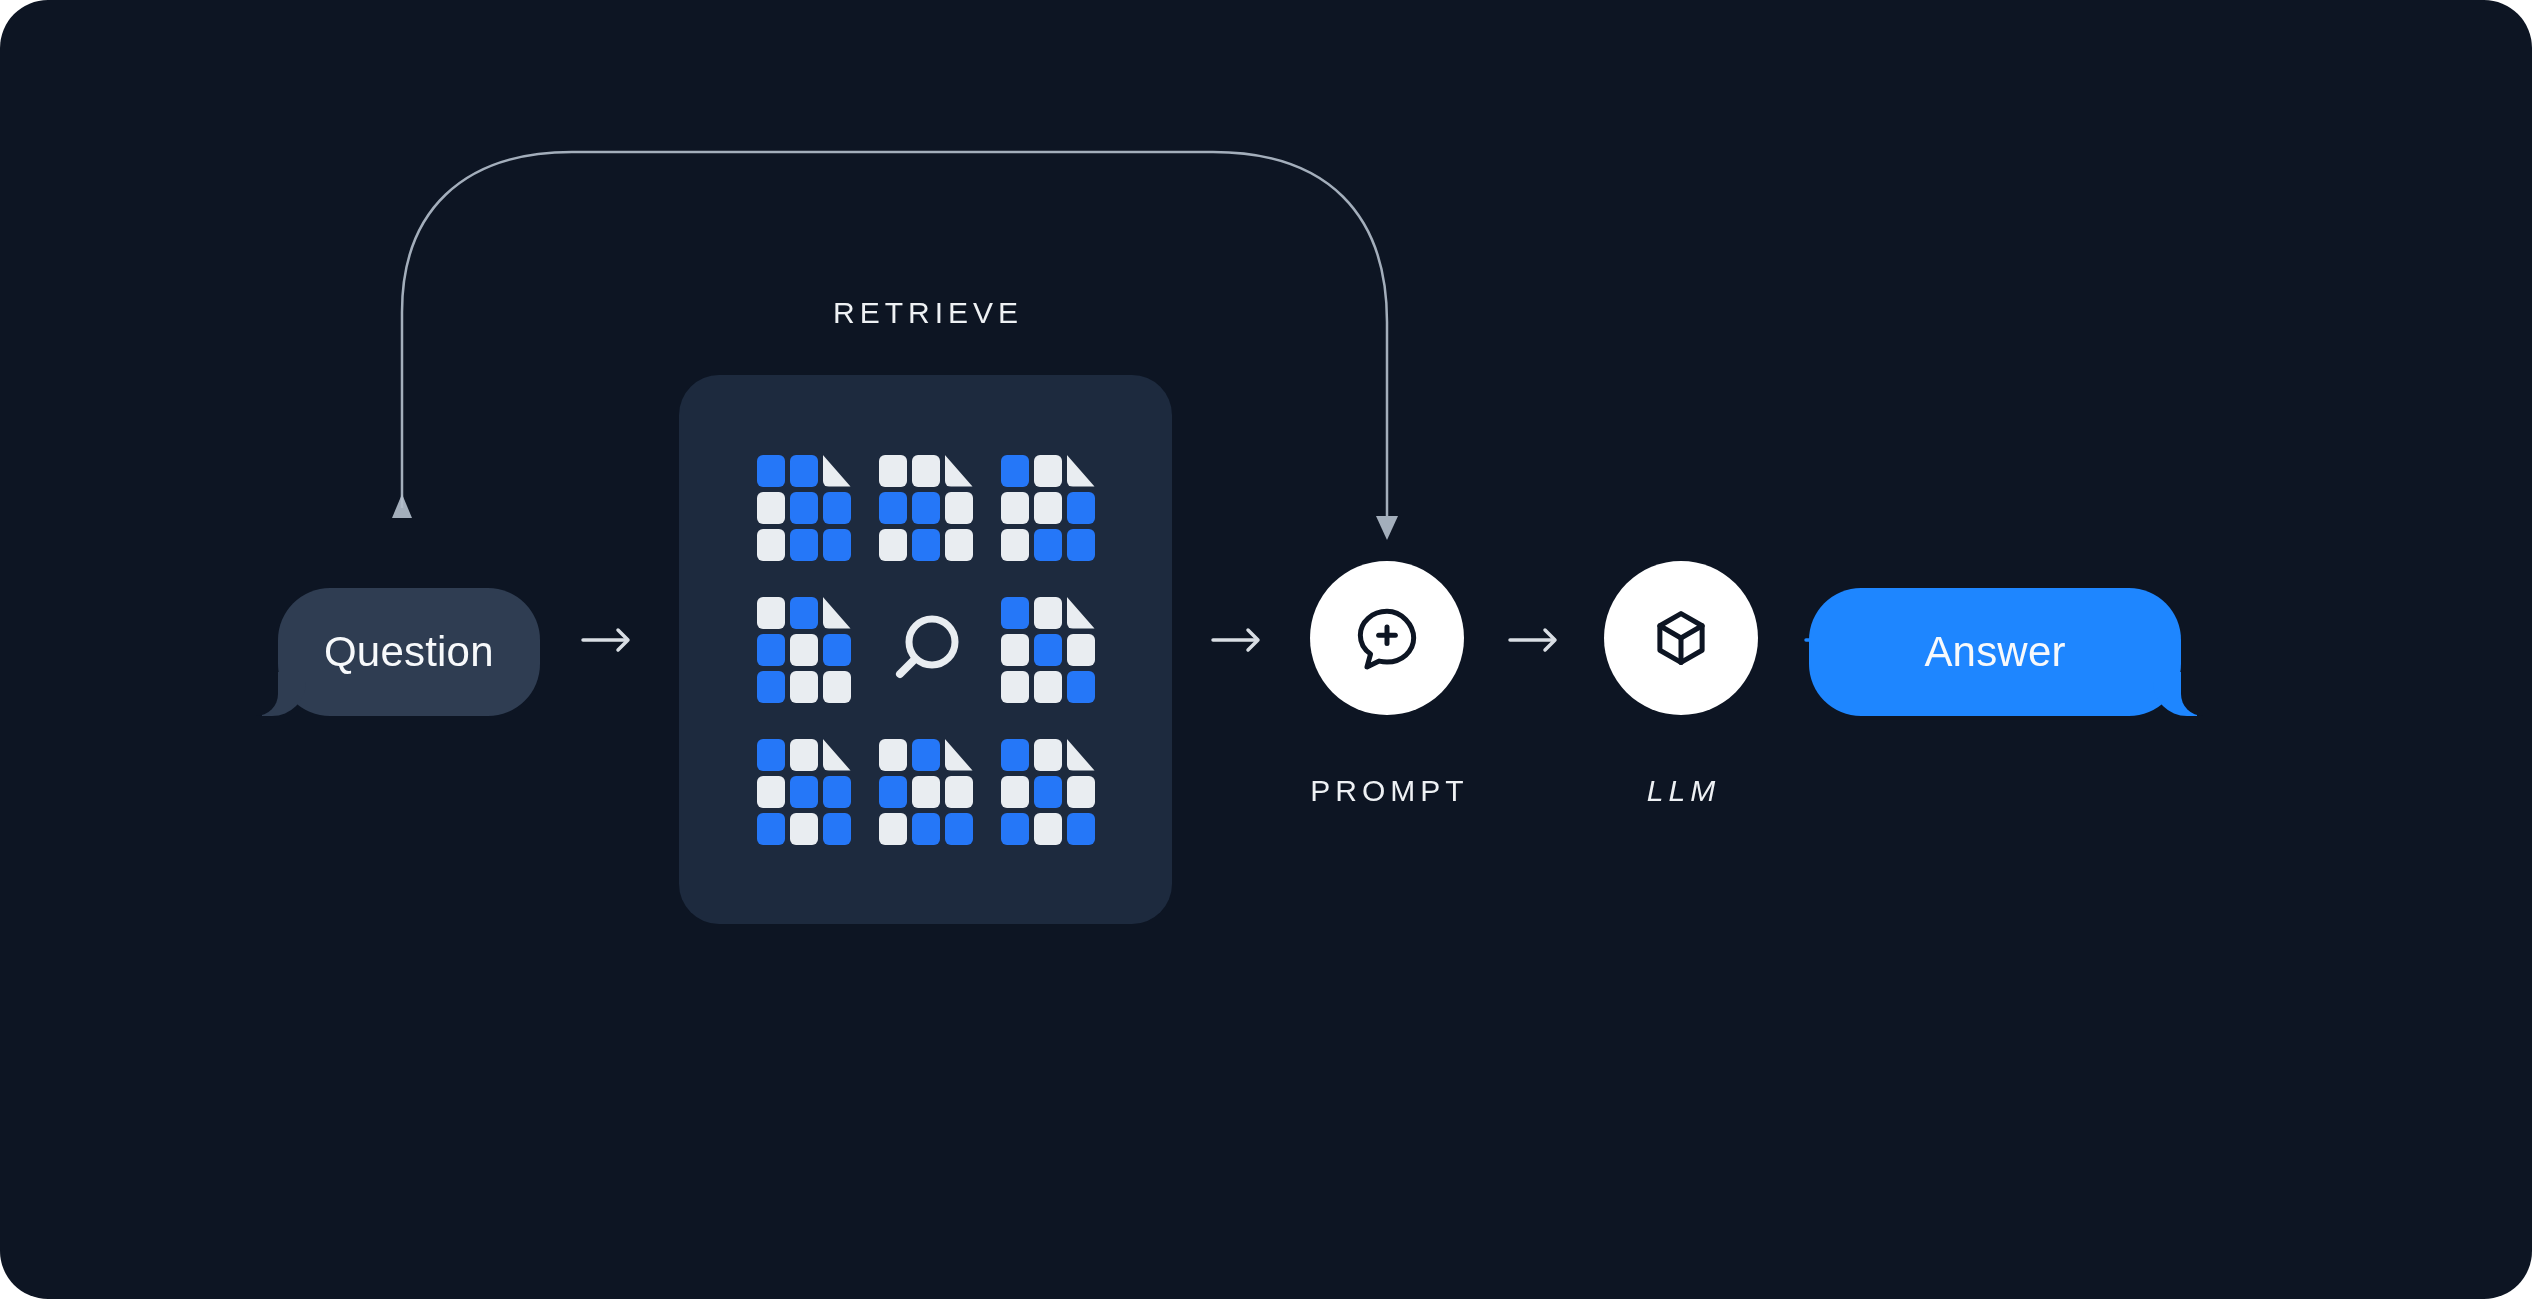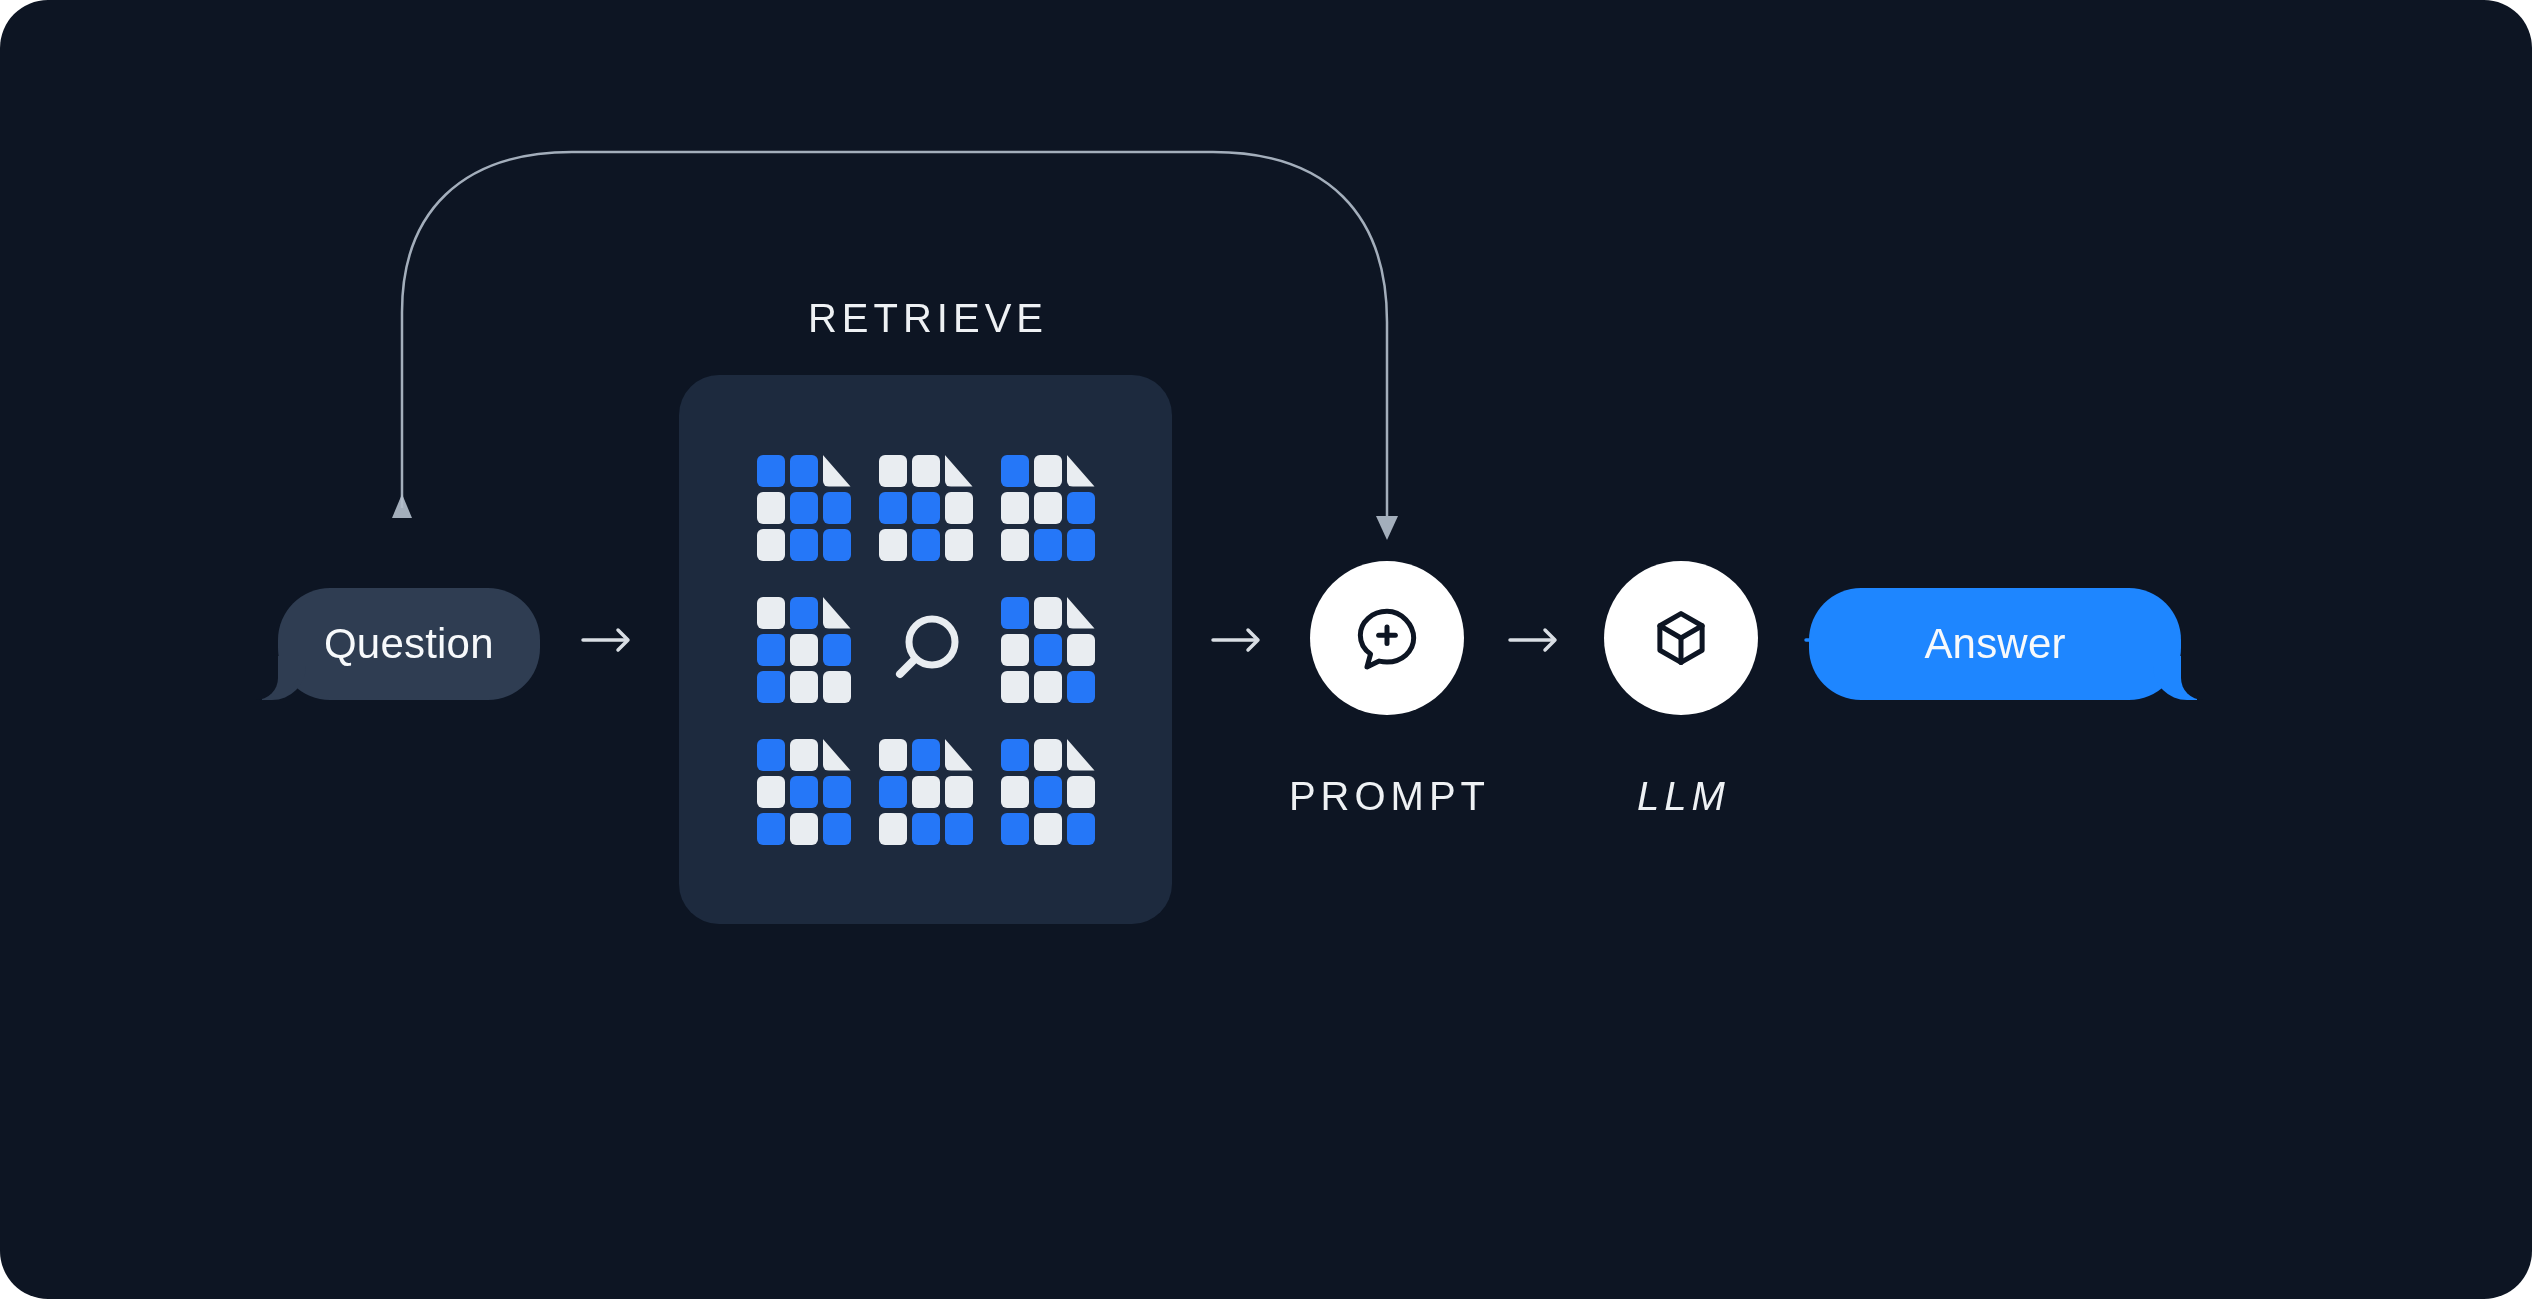--- a/index.html
+++ b/index.html
@@ -14,21 +14,21 @@
     height: 1299px;
     background: var(--background);
     border-radius: 48px;
     overflow: hidden;
   }
 
   
   .bubble {
     position: absolute;
     top: 588px;
-    height: 112px;
+    height: 128px;
     border-radius: 52px;
     display: flex;
     align-items: center;
     justify-content: center;
     padding: 0 46px;
     font-size: 42px;
     color: #f7f9fb;
     letter-spacing: 0.2px;
     white-space: nowrap;
     z-index: 2;
@@ -59,21 +59,21 @@
     width: 22px; height: 46px;
     background: var(--background);
     border-bottom-left-radius: 22px;
   }
   .bubble-label { position: relative; z-index: 3; }
 
   
   .retrieve-label, .node-label {
     position: absolute;
     color: var(--label-text);
-    font-size: 40px;
+    font-size: 30px;
     font-weight: 500;
     letter-spacing: 5px;
     text-align: center;
     text-indent: 5px; 
   }
   .retrieve-label { left: 679px; top: 296px; width: 493px; }
   .node-label     { top: 774px; width: 340px; }
   .label-prompt   { left: 1217px; }
   .label-llm      { left: 1511px; font-style: italic; }
 

